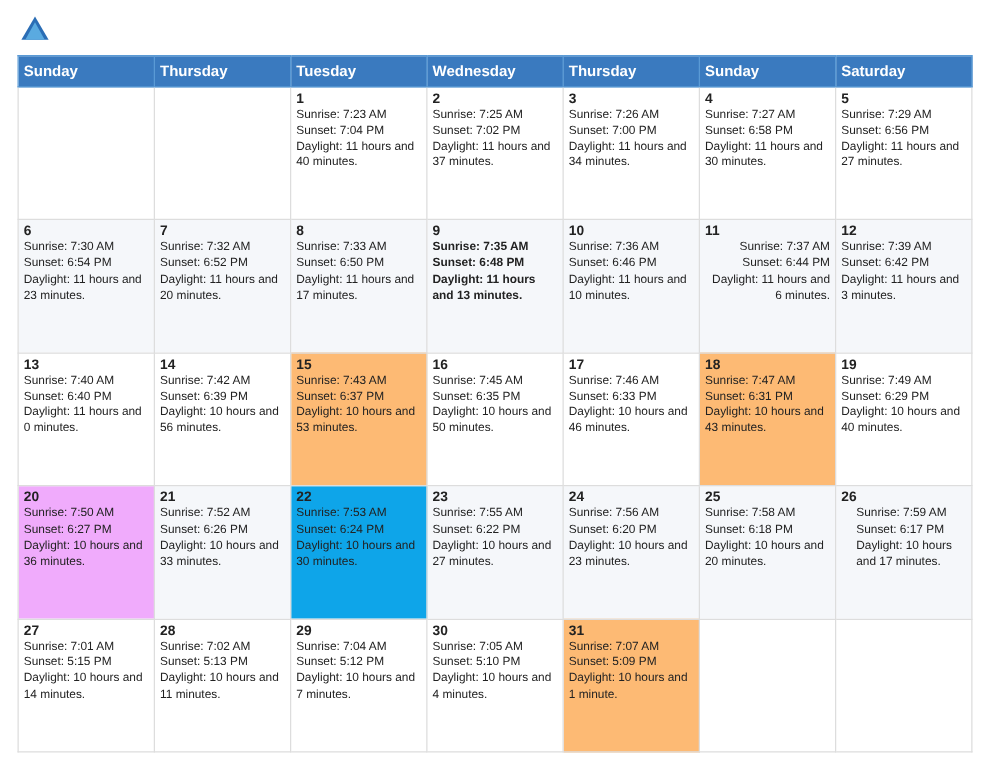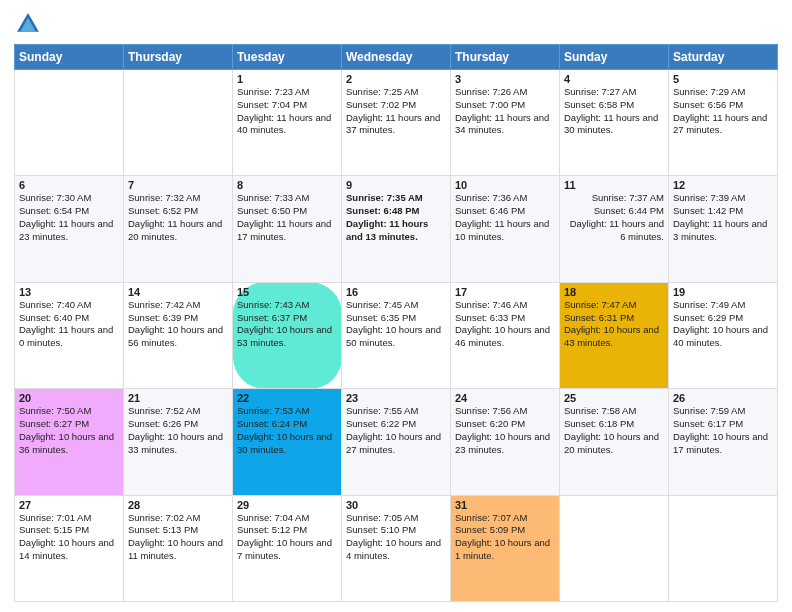--- a/index.html
+++ b/index.html
@@ -212,56 +212,56 @@
           </td>
           <td style="background: rgb(245, 247, 250);">
             <span class="day-num">11</span>
             <div class="day-info" style="white-space: pre-line; text-align: right;">Sunrise: 7:37 AM
 Sunset: 6:44 PM
 Daylight: 11 hours and 6 minutes.</div>
           </td>
           <td style="background: rgb(245, 247, 250);">
             <span class="day-num">12</span>
             <div class="day-info" style="white-space: pre-line;">Sunrise: 7:39 AM
-Sunset: 1:42 PM
+Sunset: 6:42 PM
 Daylight: 11 hours and 3 minutes.</div>
           </td>
         </tr>
         <tr>
           <td style="background: rgb(255, 255, 255);">
             <span class="day-num">13</span>
             <div class="day-info" style="white-space: pre-line;">Sunrise: 7:40 AM
 Sunset: 6:40 PM
 Daylight: 11 hours and 0 minutes.</div>
           </td>
           <td style="background: rgb(255, 255, 255);">
             <span class="day-num">14</span>
             <div class="day-info" style="white-space: pre-line;">Sunrise: 7:42 AM
 Sunset: 6:39 PM
 Daylight: 10 hours and 56 minutes.</div>
           </td>
-          <td style="background: #5eead4; border-radius: 32px;">
+          <td style="background: #fdba74;">
             <span class="day-num">15</span>
             <div class="day-info" style="white-space: pre-line;">Sunrise: 7:43 AM
 Sunset: 6:37 PM
 Daylight: 10 hours and 53 minutes.</div>
           </td>
           <td style="background: rgb(255, 255, 255);">
             <span class="day-num">16</span>
             <div class="day-info" style="white-space: pre-line;">Sunrise: 7:45 AM
 Sunset: 6:35 PM
 Daylight: 10 hours and 50 minutes.</div>
           </td>
           <td style="background: rgb(255, 255, 255);">
             <span class="day-num">17</span>
             <div class="day-info" style="white-space: pre-line;">Sunrise: 7:46 AM
 Sunset: 6:33 PM
 Daylight: 10 hours and 46 minutes.</div>
           </td>
-          <td style="background: #eab308;">
+          <td style="background: #fdba74;">
             <span class="day-num">18</span>
             <div class="day-info" style="white-space: pre-line;">Sunrise: 7:47 AM
 Sunset: 6:31 PM
 Daylight: 10 hours and 43 minutes.</div>
           </td>
           <td style="background: rgb(255, 255, 255);">
             <span class="day-num">19</span>
             <div class="day-info" style="white-space: pre-line;">Sunrise: 7:49 AM
 Sunset: 6:29 PM
 Daylight: 10 hours and 40 minutes.</div>
@@ -299,21 +299,21 @@
 Daylight: 10 hours and 23 minutes.</div>
           </td>
           <td style="background: rgb(245, 247, 250);">
             <span class="day-num">25</span>
             <div class="day-info" style="white-space: pre-line;">Sunrise: 7:58 AM
 Sunset: 6:18 PM
 Daylight: 10 hours and 20 minutes.</div>
           </td>
           <td style="background: rgb(245, 247, 250);">
             <span class="day-num">26</span>
-            <div class="day-info" style="white-space: pre-line;">Sunrise: 7:59 AM
+            <div class="day-info" style="white-space: pre-line; margin-left: 12px;">Sunrise: 7:59 AM
 Sunset: 6:17 PM
 Daylight: 10 hours and 17 minutes.</div>
           </td>
         </tr>
         <tr>
           <td style="background: rgb(255, 255, 255);">
             <span class="day-num">27</span>
             <div class="day-info" style="white-space: pre-line;">Sunrise: 7:01 AM
 Sunset: 5:15 PM
 Daylight: 10 hours and 14 minutes.</div>

